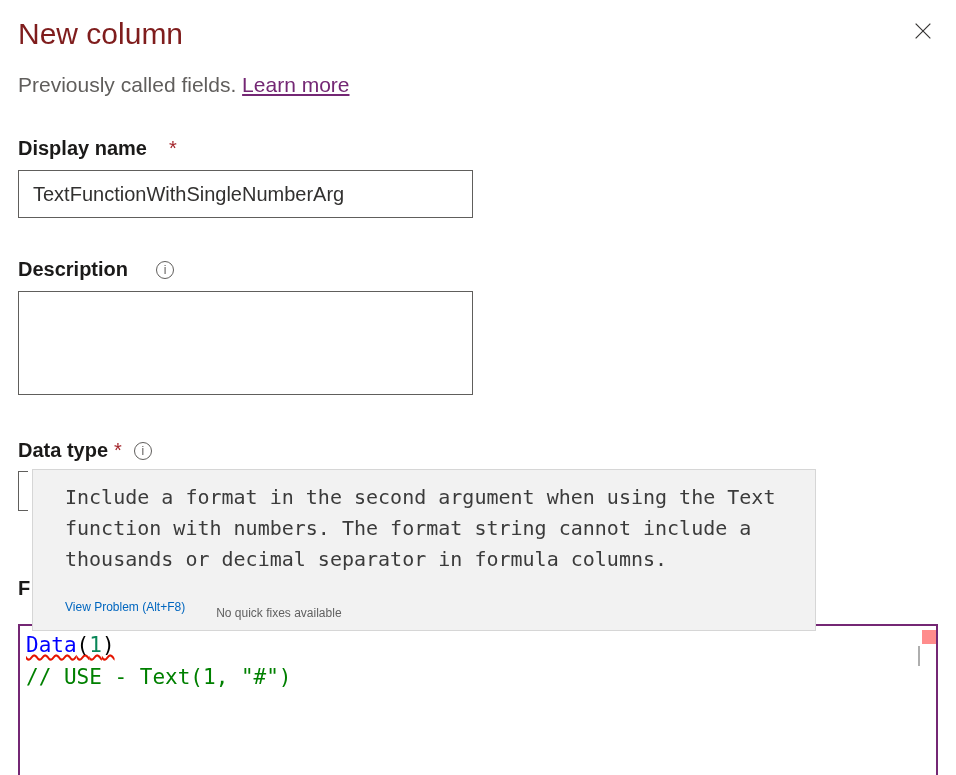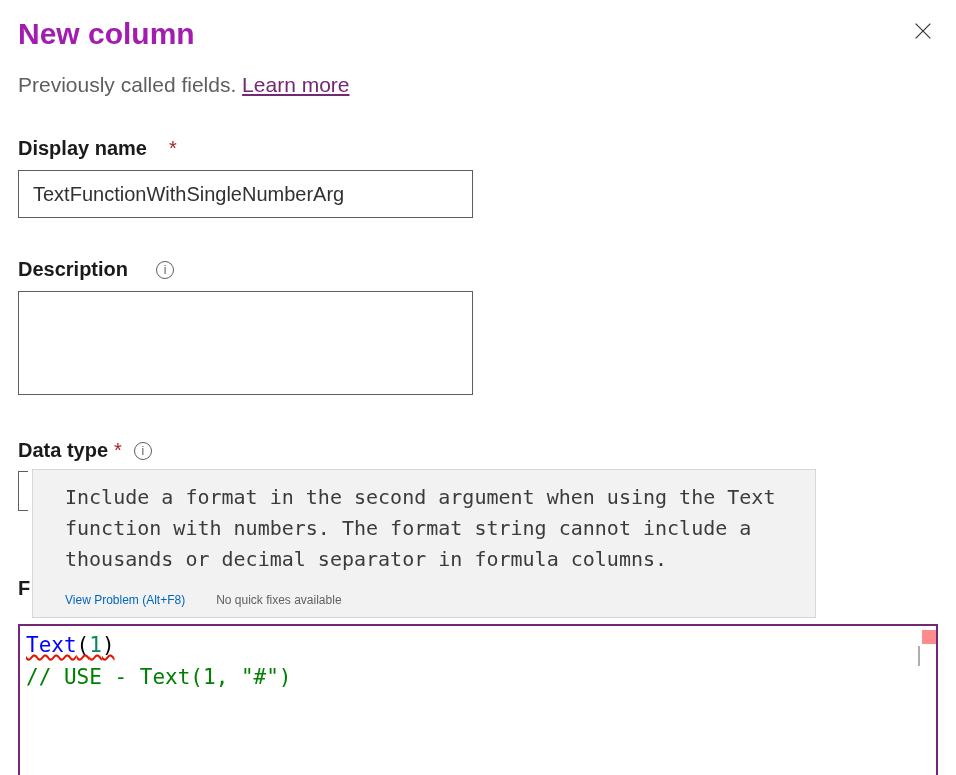--- a/index.html
+++ b/index.html
@@ -16,22 +16,22 @@
       color: #323130;
       position: relative;
     }
     .header-row {
       display: flex;
       justify-content: space-between;
       align-items: flex-start;
     }
     .title {
       font-size: 30px;
-      font-weight: 700;
-      color: #a21caf;
+      font-weight: 400;
+      color: #7f1d1d;
       line-height: 1.2;
     }
     .subtitle {
       font-size: 21px;
       color: #605e5c;
       margin-top: 21px;
       font-weight: 400;
     }
     .learn-more-link {
       color: #742774;
@@ -131,20 +131,21 @@
       gap: 31px;
       align-items: center;
       font-size: 12px;
     }
     .view-problem {
       color: #0066bf;
       cursor: pointer;
     }
     .no-fixes {
       color: #616161;
+      margin-top: 13px;
     }
     .code-editor {
       margin-top: 162px;
       border: 2px solid #742774;
       width: 920px;
       height: 180px;
       padding: 4px 6px;
       font-family: "Consolas", "Menlo", monospace;
       font-size: 21px;
       line-height: 1.5;
@@ -260,18 +261,18 @@
 
   <div class="tooltip-overlay">
     <div class="tooltip-text">Include a format in the second argument when using the Text function with numbers. The format string cannot include a thousands or decimal separator in formula columns.</div>
     <div class="tooltip-actions">
       <span class="view-problem">View Problem (Alt+F8)</span>
       <span class="no-fixes">No quick fixes available</span>
     </div>
   </div>
 
   <div class="code-editor">
-    <div class="code-line"><span class="squiggle"><span class="code-func">Text</span><span class="code-paren">(</span><span class="code-num">1</span><span class="code-paren">)</span></span></div>
+    <div class="code-line"><span class="squiggle"><span class="code-func">Data</span><span class="code-paren">(</span><span class="code-num">1</span><span class="code-paren">)</span></span></div>
     <div class="code-line"><span class="code-comment">// USE - Text(1, "#")</span></div>
     <div class="code-scrollbar-mark"></div>
     <div class="code-cursor"></div>
   </div>
 </div>
 
 </body></html>

